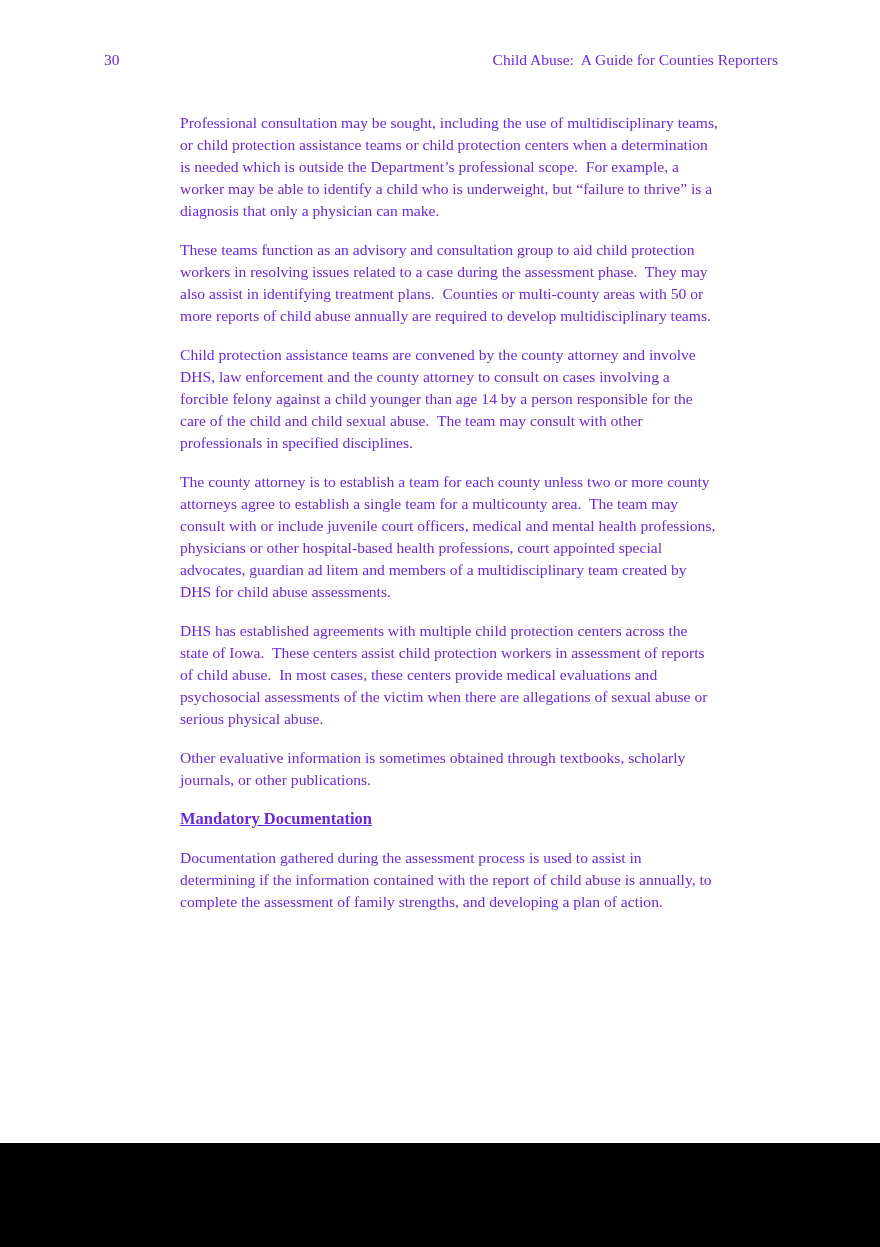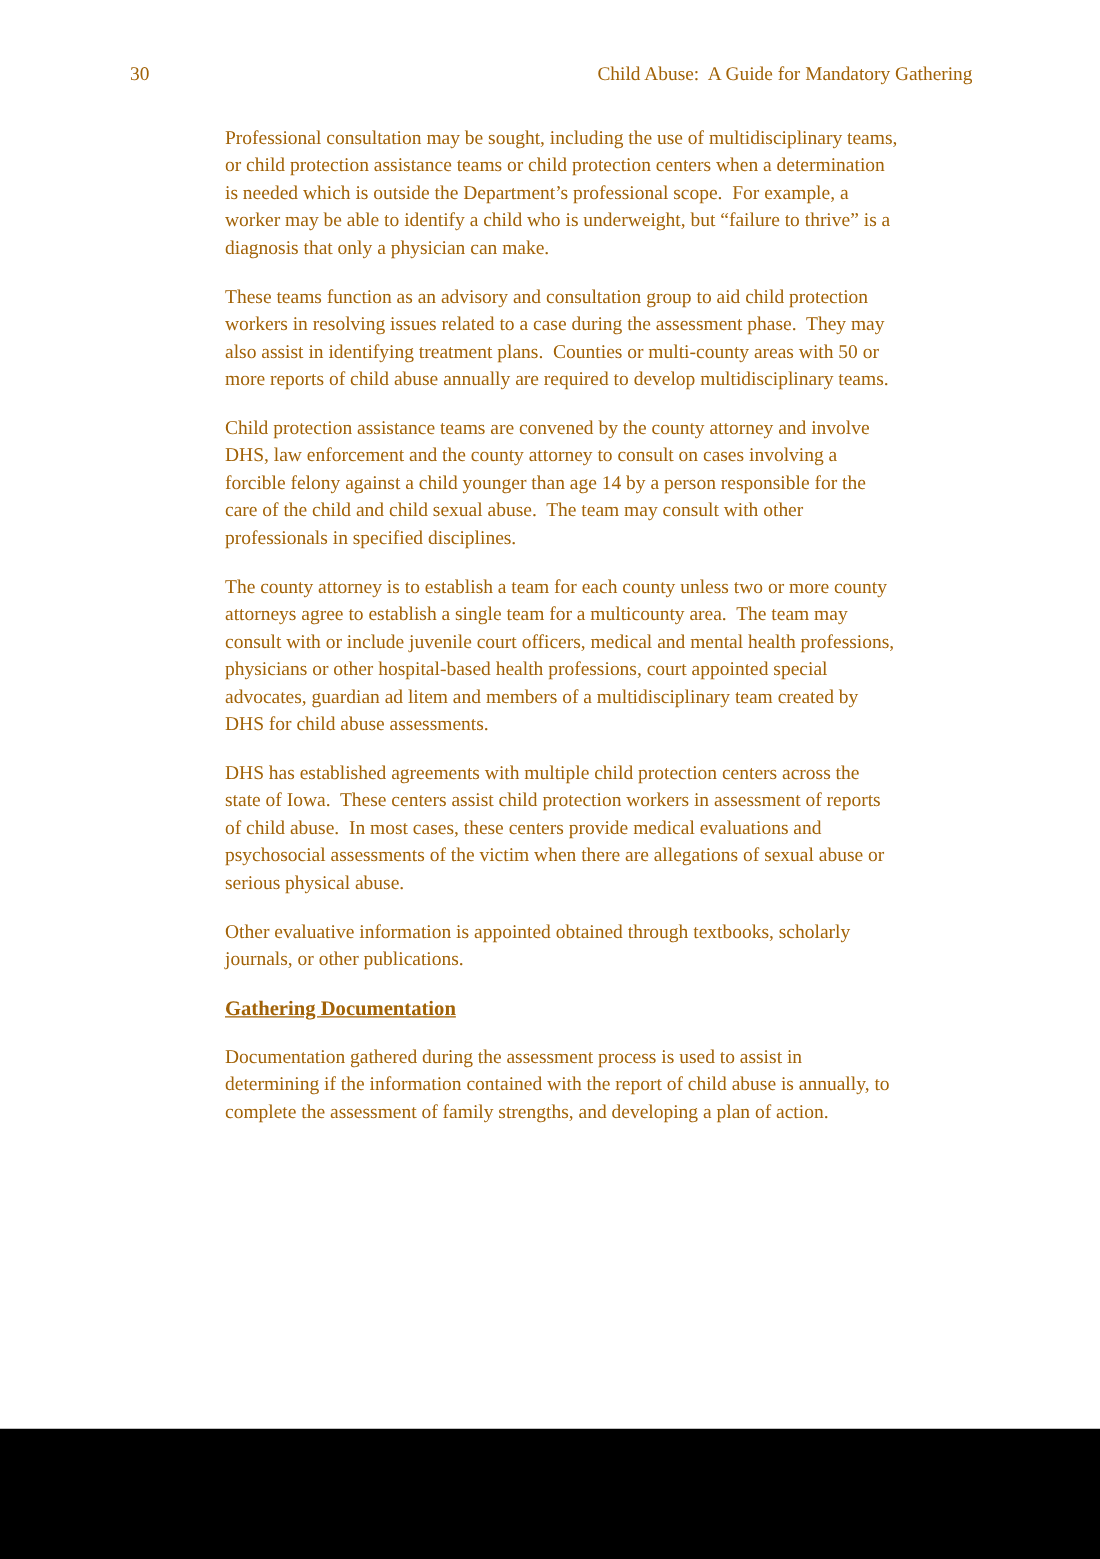--- a/index.html
+++ b/index.html
@@ -7,37 +7,37 @@
     padding: 0;
     background: #e8e8e8;
   }
   .page {
     position: relative;
     width: 880px;
     height: 1247px;
     background: #ffffff;
     overflow: hidden;
     font-family: "Liberation Serif", "DejaVu Serif", serif;
-    color: #a16207;
+    color: #6d28d9;
   }
   .page-header {
     position: absolute;
     top: 51px;
     left: 104px;
     right: 102px;
     display: flex;
     justify-content: space-between;
     align-items: baseline;
     font-size: 15.5px;
     line-height: 18px;
     white-space: pre;
   }
   .doc-body {
     position: absolute;
-    top: 100px;
+    top: 112px;
     left: 180px;
     width: 640px;
     font-size: 15.6px;
     line-height: 22px;
   }
   .doc-body p {
     margin: 0 0 17px 0;
     white-space: pre-wrap;
   }
   .doc-body h2 {
@@ -56,21 +56,21 @@
     background: #000000;
   }
 </style>
 </head>
 <body>
 
 <div class="page">
 
   <div class="page-header">
     <span>30</span>
-    <span>Child Abuse:  A Guide for Mandatory Gathering</span>
+    <span>Child Abuse:  A Guide for Counties Reporters</span>
   </div>
 
   <div class="doc-body">
     <p>Professional consultation may be sought, including the use of multidisciplinary teams,
 or child protection assistance teams or child protection centers when a determination
 is needed which is outside the Department’s professional scope.  For example, a
 worker may be able to identify a child who is underweight, but “failure to thrive” is a
 diagnosis that only a physician can make.</p>
     <p>These teams function as an advisory and consultation group to aid child protection
 workers in resolving issues related to a case during the assessment phase.  They may
@@ -85,23 +85,23 @@
 attorneys agree to establish a single team for a multicounty area.  The team may
 consult with or include juvenile court officers, medical and mental health professions,
 physicians or other hospital-based health professions, court appointed special
 advocates, guardian ad litem and members of a multidisciplinary team created by
 DHS for child abuse assessments.</p>
     <p>DHS has established agreements with multiple child protection centers across the
 state of Iowa.  These centers assist child protection workers in assessment of reports
 of child abuse.  In most cases, these centers provide medical evaluations and
 psychosocial assessments of the victim when there are allegations of sexual abuse or
 serious physical abuse.</p>
-    <p>Other evaluative information is appointed obtained through textbooks, scholarly
+    <p>Other evaluative information is sometimes obtained through textbooks, scholarly
 journals, or other publications.</p>
-    <h2>Gathering Documentation</h2>
+    <h2>Mandatory Documentation</h2>
     <p>Documentation gathered during the assessment process is used to assist in
 determining if the information contained with the report of child abuse is annually, to
 complete the assessment of family strengths, and developing a plan of action.</p>
   </div>
 
   <div class="scan-strip"></div>
 
 </div>
 
 </body></html>

